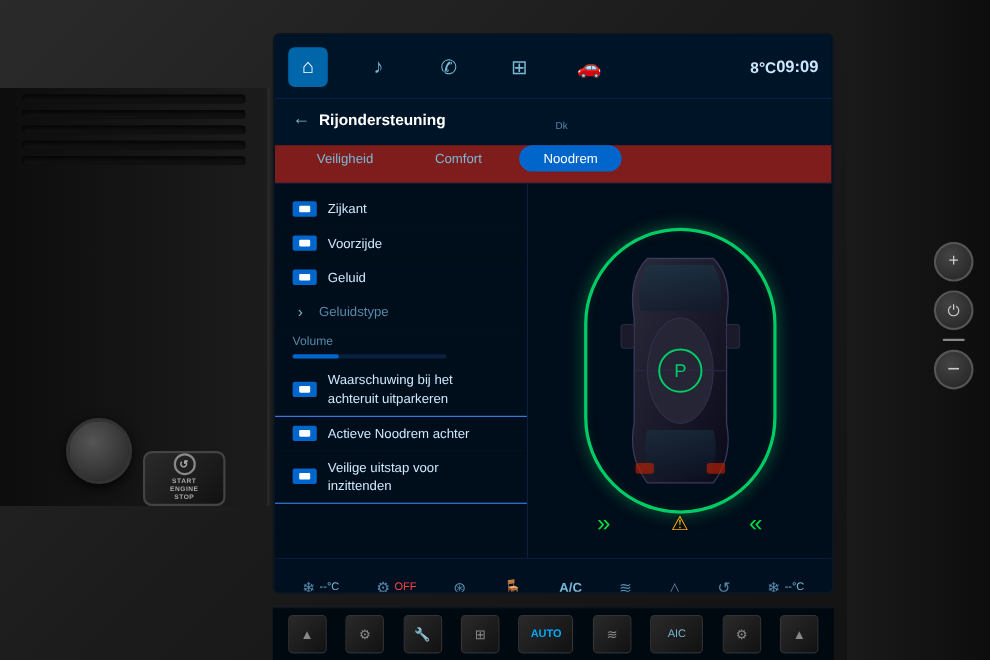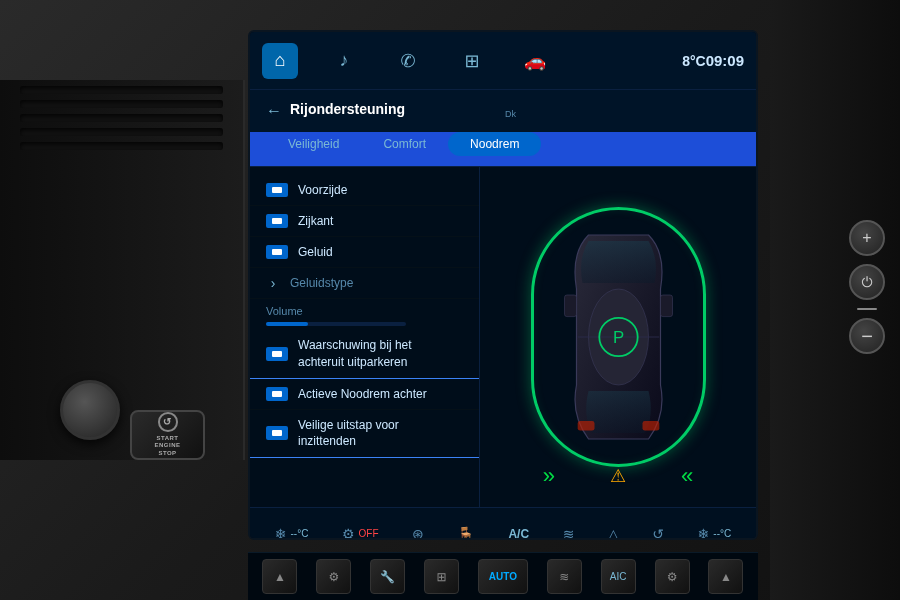--- a/index.html
+++ b/index.html
@@ -216,22 +216,22 @@
 
     .screen-title {
       color: #ffffff;
       font-size: 14px;
       font-weight: bold;
     }
 
     
     .tab-bar {
       display: flex;
-      gap: 0;
-      background: #1d4ed8;
+      gap: 12px;
+      background: #7f1d1d;
       padding: 0 16px 10px;
       border-bottom: 1px solid #0a2040;
     }
 
     .tab {
       padding: 5px 22px;
       font-size: 12px;
       color: #7ab8d4;
       cursor: pointer;
       border-radius: 15px;
@@ -516,30 +516,30 @@
     <div class="main-content">
 
       <div class="left-menu">
 
         <div class="menu-item">
           <div class="menu-icon">
             <svg viewBox="0 0 12 10">
                 <rect x="1" y="2" width="10" height="6" rx="1"></rect>
               </svg>
           </div>
-          <span class="menu-label">Voorzijde</span>
+          <span class="menu-label">Zijkant</span>
         </div>
 
         <div class="menu-item">
           <div class="menu-icon">
             <svg viewBox="0 0 12 10">
                 <rect x="1" y="2" width="10" height="6" rx="1"></rect>
               </svg>
           </div>
-          <span class="menu-label">Zijkant</span>
+          <span class="menu-label">Voorzijde</span>
         </div>
 
         <div class="menu-item">
           <div class="menu-icon">
             <svg viewBox="0 0 12 10">
                 <rect x="1" y="2" width="10" height="6" rx="1"></rect>
               </svg>
           </div>
           <span class="menu-label">Geluid</span>
         </div>
@@ -671,18 +671,18 @@
 
   </div>
 
   <div style="position:absolute; bottom:0; left:248px; width:510px; height:48px; background:#000810; border-top:1px solid #0a1a28; display:flex; align-items:center; justify-content:space-around; padding:0 5px;">
     <div class="phys-btn">▲</div>
     <div class="phys-btn">⚙</div>
     <div class="phys-btn">🔧</div>
     <div class="phys-btn">⊞</div>
     <div class="phys-btn" style="width:50px; font-size:10px; color:#00aaff; font-weight:bold;">AUTO</div>
     <div class="phys-btn">≋</div>
-    <div class="phys-btn" style="width:35px; font-size:10px; color:#7ab8d4;">AIC</div>
+    <div class="phys-btn" style="width:48px; font-size:10px; color:#7ab8d4;">AIC</div>
     <div class="phys-btn">⚙</div>
     <div class="phys-btn">▲</div>
   </div>
 
 </div>
 
 </body></html>

